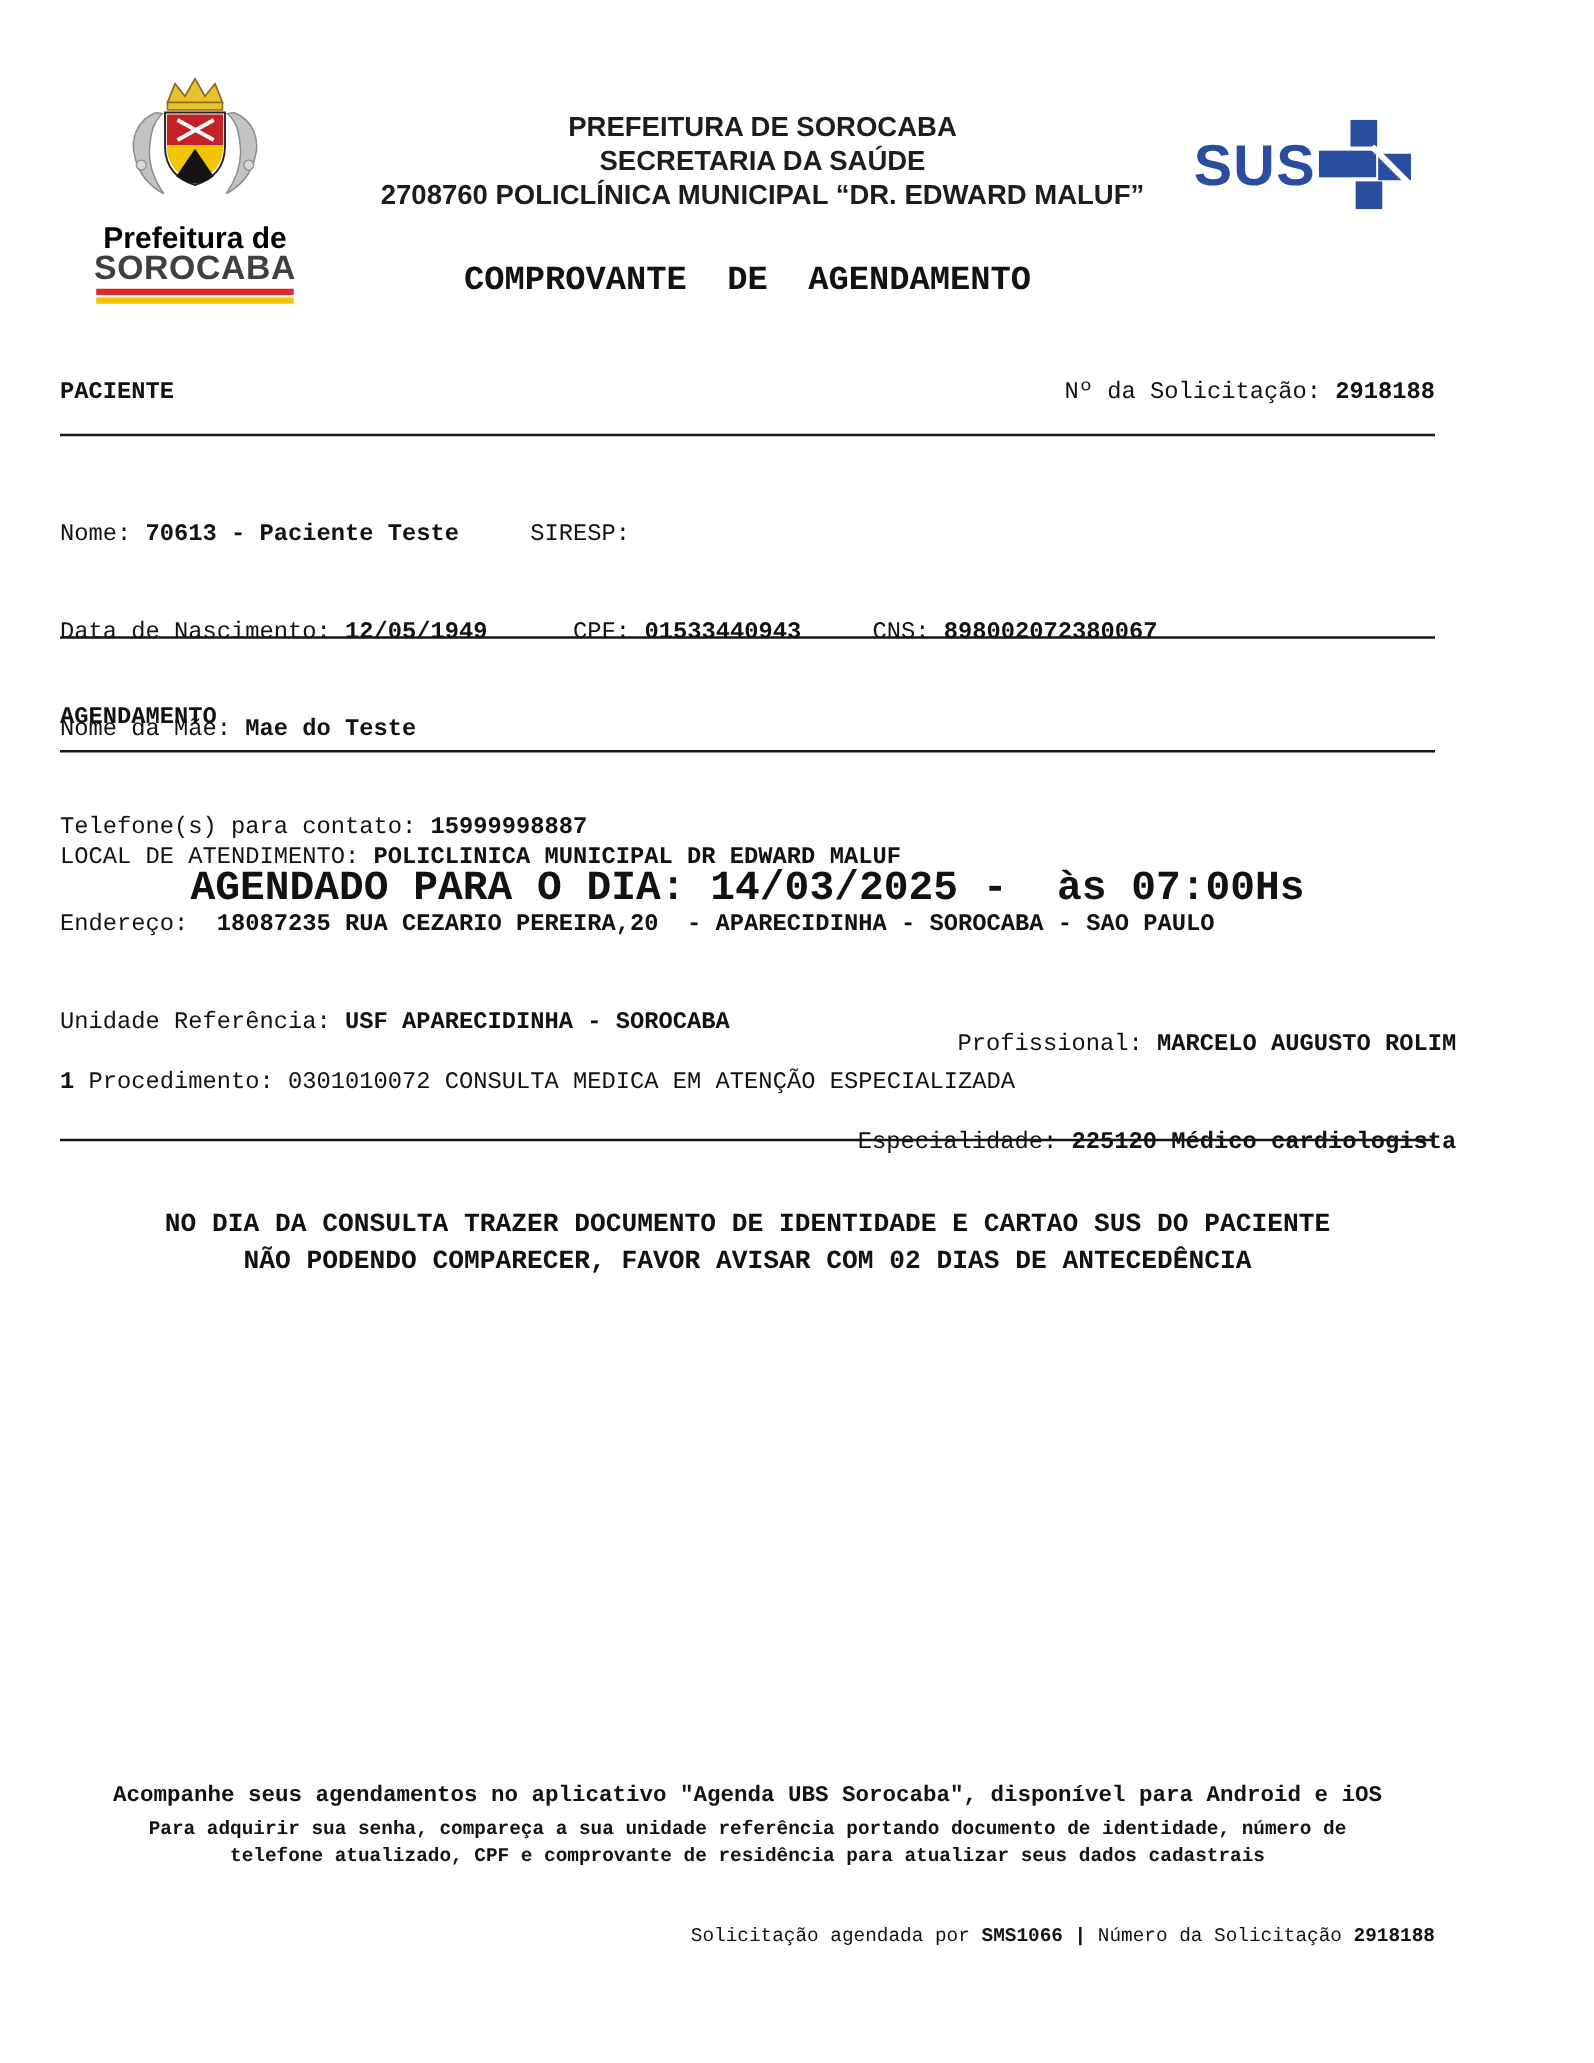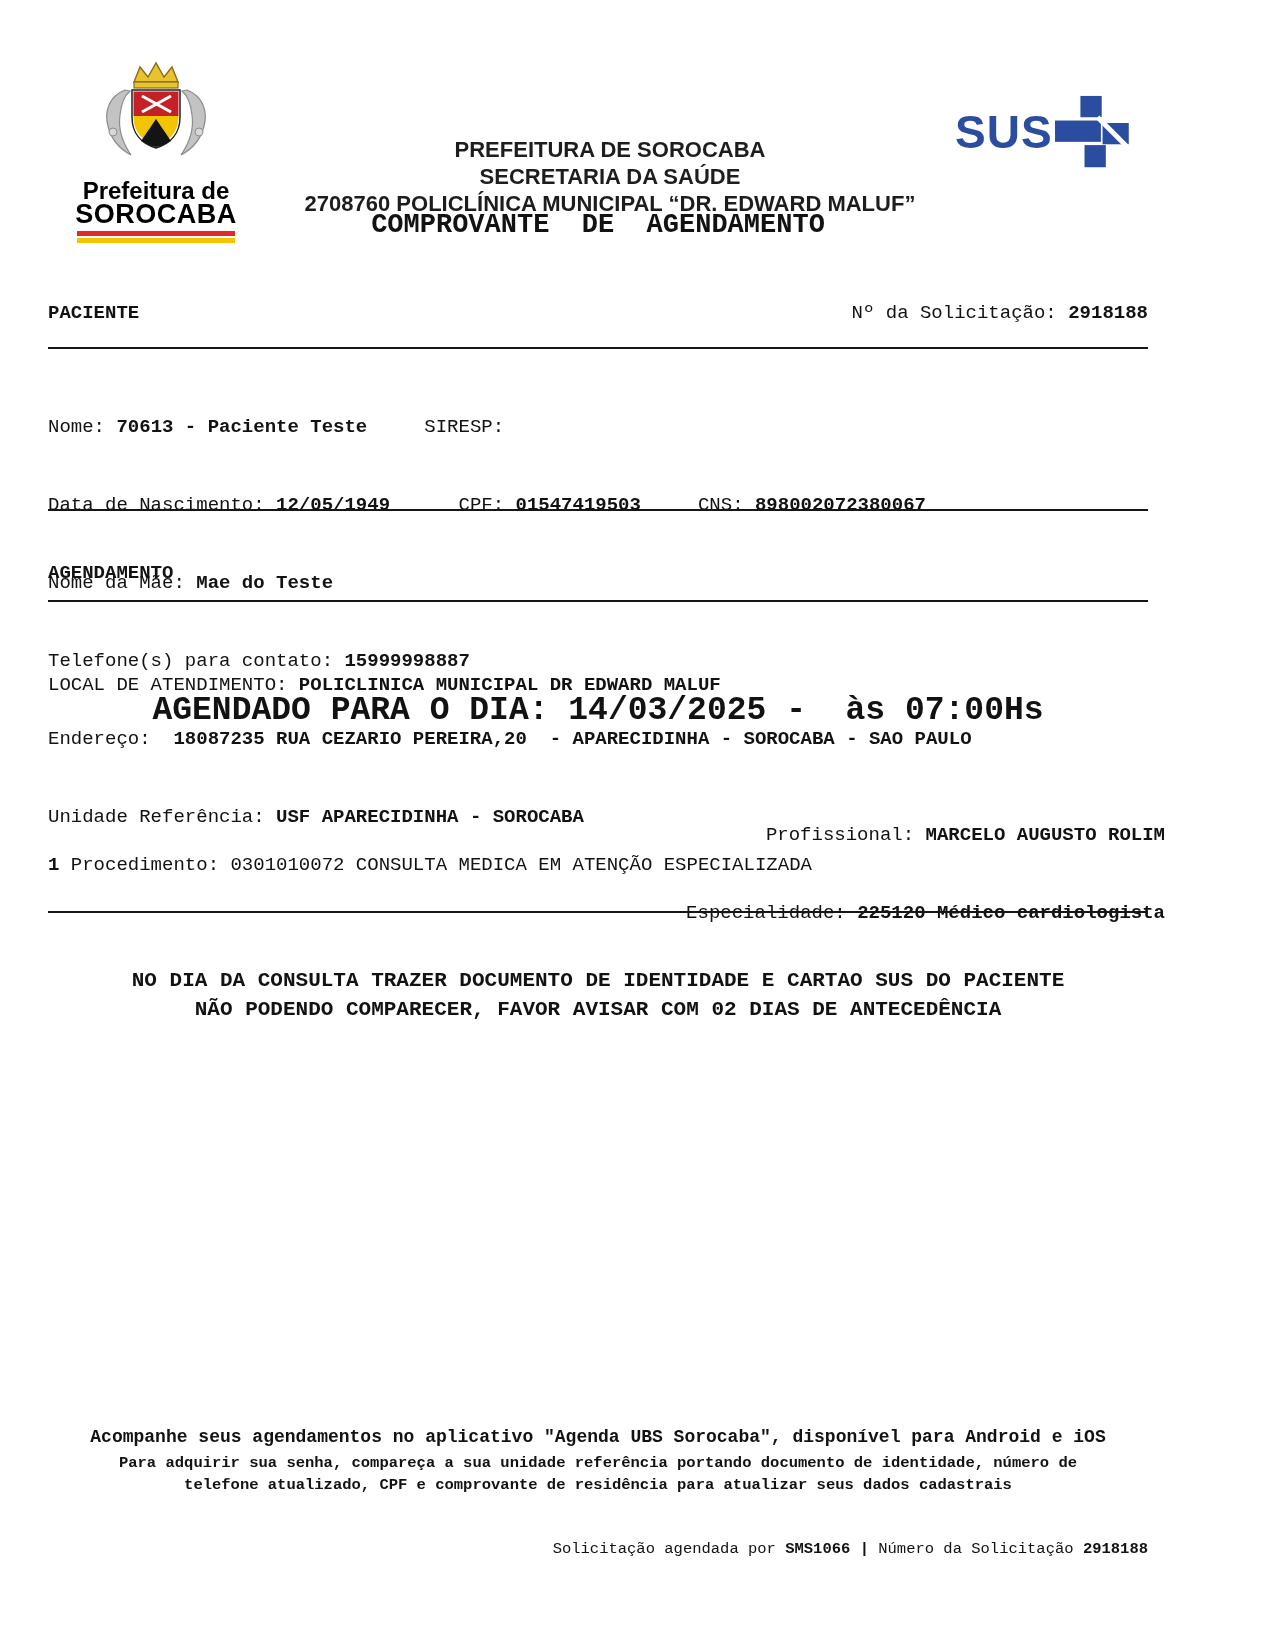--- a/index.html
+++ b/index.html
@@ -9,27 +9,27 @@
     color:#121212;overflow:hidden;
   }
   .abs{position:absolute;}
   .pre{white-space:pre-wrap;}
   .b{font-weight:700;}
   .sep{position:absolute;left:48px;width:1100px;border-top:2px solid #161616;}
 
   
   .logo-box{left:75px;top:58px;width:162px;text-align:center;}
   .logo-caption1{font-family:"Liberation Sans",sans-serif;font-weight:700;font-size:24px;line-height:20px;color:#000000;}
-  .logo-caption2{font-family:"Liberation Sans",sans-serif;font-weight:700;font-size:27px;line-height:27px;letter-spacing:.5px;color:#000000;}
+  .logo-caption2{font-family:"Liberation Sans",sans-serif;font-weight:700;font-size:27px;line-height:27px;letter-spacing:.5px;color:#404040;}
   .bar{height:5px;margin:0 2px;}
   .bar.red{background:#e02a2a;margin-top:3px;}
   .bar.yellow{background:#f5c400;margin-top:2px;}
 
   .org-block{left:240px;top:88px;width:740px;text-align:center;
-    font-family:"Liberation Sans",sans-serif;font-weight:700;font-size:22px;line-height:27px;color:#1d1d1d;margin-top:48px;}
+    font-family:"Liberation Sans",sans-serif;font-weight:700;font-size:22px;line-height:27px;color:#1d1d1d;}
 
   .sus-box{left:955px;top:86px;width:175px;height:92px;display:flex;align-items:center;justify-content:flex-end;}
   .sus-text{font-family:"Liberation Sans",sans-serif;font-weight:800;font-size:46px;letter-spacing:1px;line-height:46px;margin-right:2px;}
 
   
   .doc-title{left:48px;top:210px;width:1100px;text-align:center;font-weight:700;font-size:27px;white-space:pre;}
 
   
   .row{left:48px;width:1100px;font-size:19px;line-height:26px;}
   .flexrow{display:flex;justify-content:space-between;gap:24px;}
@@ -89,21 +89,21 @@
 
   <div class="abs row flexrow" style="top:300px">
     <span class="b">PACIENTE</span>
     <span class="pre"><span>Nº da Solicitação: </span><span class="b">2918188</span></span>
   </div>
 
   <div class="sep" style="top:347px"></div>
 
   <div class="abs row pre" style="top:362px">
     <div><span>Nome: </span><span class="b">70613 - Paciente Teste</span><span>     SIRESP:</span></div>
-    <div><span>Data de Nascimento: </span><span class="b">12/05/1949</span><span>      CPF: </span><span class="b">01547419503</span><span>     CNS: </span><span class="b">898002072380067</span></div>
+    <div><span>Data de Nascimento: </span><span class="b">12/05/1949</span><span>      CPF: </span><span class="b">01533440943</span><span>     CNS: </span><span class="b">898002072380067</span></div>
     <div><span>Nome da Mãe: </span><span class="b">Mae do Teste</span></div>
     <div><span>Telefone(s) para contato: </span><span class="b">15999998887</span></div>
     <div><span>Endereço:  </span><span class="b">18087235 RUA CEZARIO PEREIRA,20  - APARECIDINHA - SOROCABA - SAO PAULO</span></div>
     <div><span>Unidade Referência: </span><span class="b">USF APARECIDINHA - SOROCABA</span></div>
   </div>
 
   <div class="sep" style="top:509px"></div>
 
   <div class="abs row b" style="top:560px">AGENDAMENTO</div>
 

